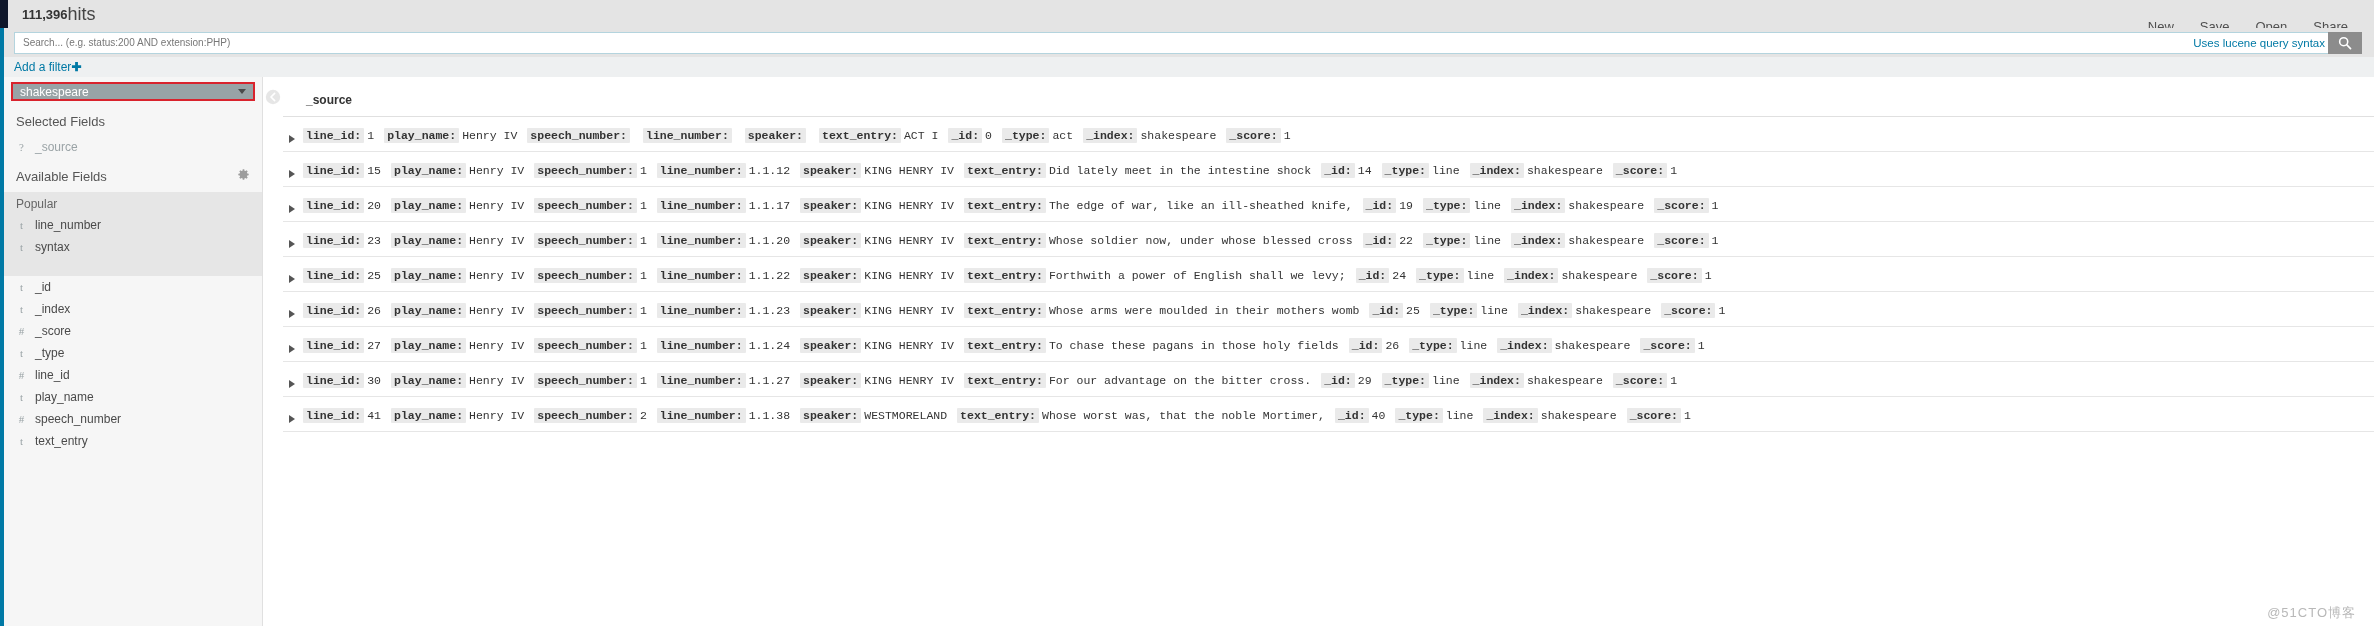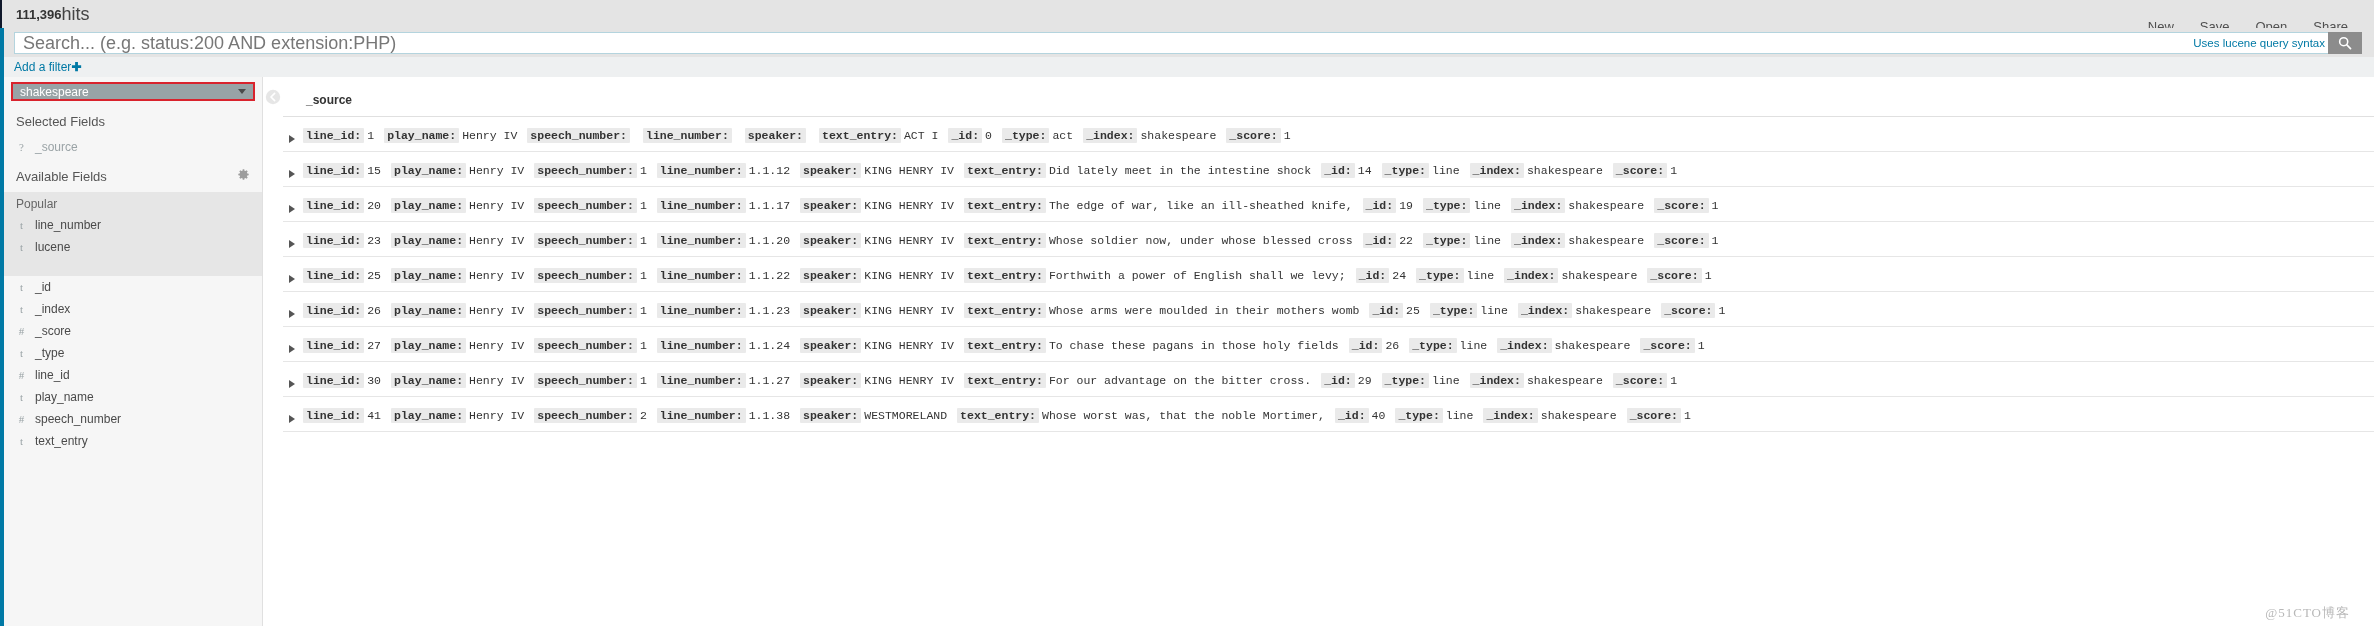--- a/index.html
+++ b/index.html
@@ -19,21 +19,21 @@
   }
 
   
   .topbar {
     height: 28px;
     background: #e4e4e4;
     display: flex;
     align-items: center;
     padding-left: 14px;
     padding-right: 12px;
-    border-left: 2px solid #0f172a;
+    border-left: 8px solid #0f172a;
     flex: 0 0 auto;
   }
   .hits-count {
     font-size: 13px;
     font-weight: bold;
     color: #333333;
   }
   .hits-label {
     font-size: 18px;
     color: #444444;
@@ -68,21 +68,21 @@
     flex: 1 1 auto;
     display: flex;
     align-items: stretch;
     height: 22px;
   }
   .search-input {
     flex: 1 1 auto;
     border: 1px solid #b4d4de;
     border-right: none;
     background: #ffffff;
-    font-size: 18px;
+    font-size: 10px;
     color: #666666;
     padding: 0 8px;
     outline: none;
     font-family: "Liberation Sans", sans-serif;
     line-height: 20px;
   }
   .search-input::placeholder { color: #777777; }
   .lucene-hint {
     display: flex;
     align-items: center;
@@ -266,26 +266,26 @@
     background: #eaeaea;
     font-weight: bold;
     padding: 1px 3px;
     margin-right: 3px;
     border-radius: 1px;
   }
   .fval { margin-right: 10px; }
 
   .watermark {
     position: absolute;
-    right: 24px;
+    right: 18px;
     bottom: 4px;
     font-size: 13px;
     color: #b8b8b8;
     letter-spacing: 1px;
-    font-family: Liberation Serif, serif;
+    font-family: Liberation Sans, sans-serif;
     pointer-events: none;
   }
 </style>
 </head>
 <body>
 
 <div id="app">
 
   <div class="topbar">
     <span class="hits-count">111,396</span>
@@ -350,21 +350,21 @@
 
       <div class="popular-group">
         <div class="popular-label">Popular</div>
         <ul class="field-list">
           <li class="field-item">
             <span class="field-type">t</span>
             <span class="field-name">line_number</span>
           </li>
           <li class="field-item">
             <span class="field-type">t</span>
-            <span class="field-name">lucene</span>
+            <span class="field-name">syntax</span>
           </li>
         </ul>
       </div>
 
       <ul class="field-list">
         <li class="field-item">
           <span class="field-type">t</span>
           <span class="field-name">_id</span>
         </li>
         <li class="field-item">

